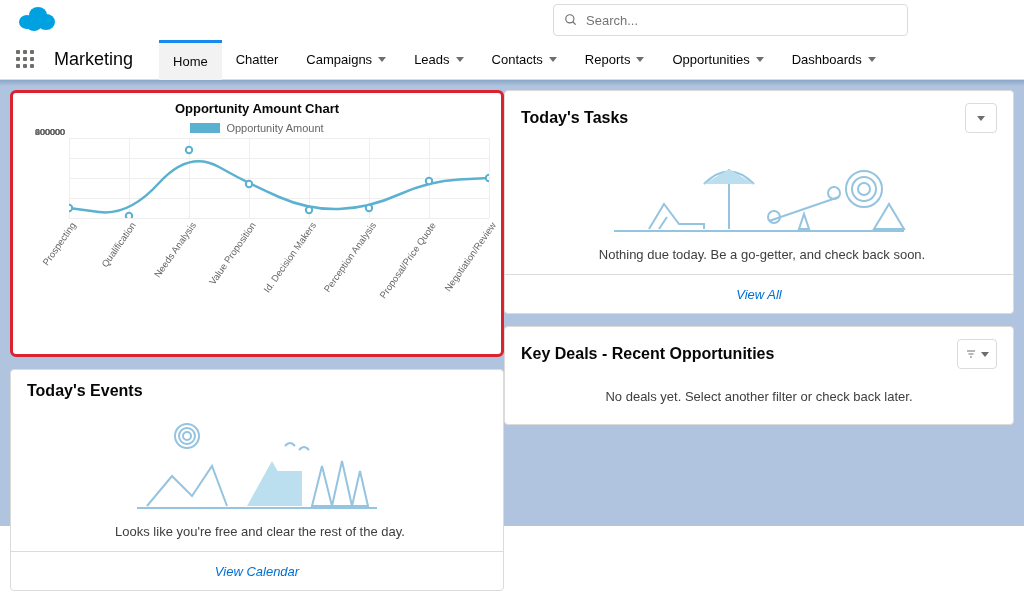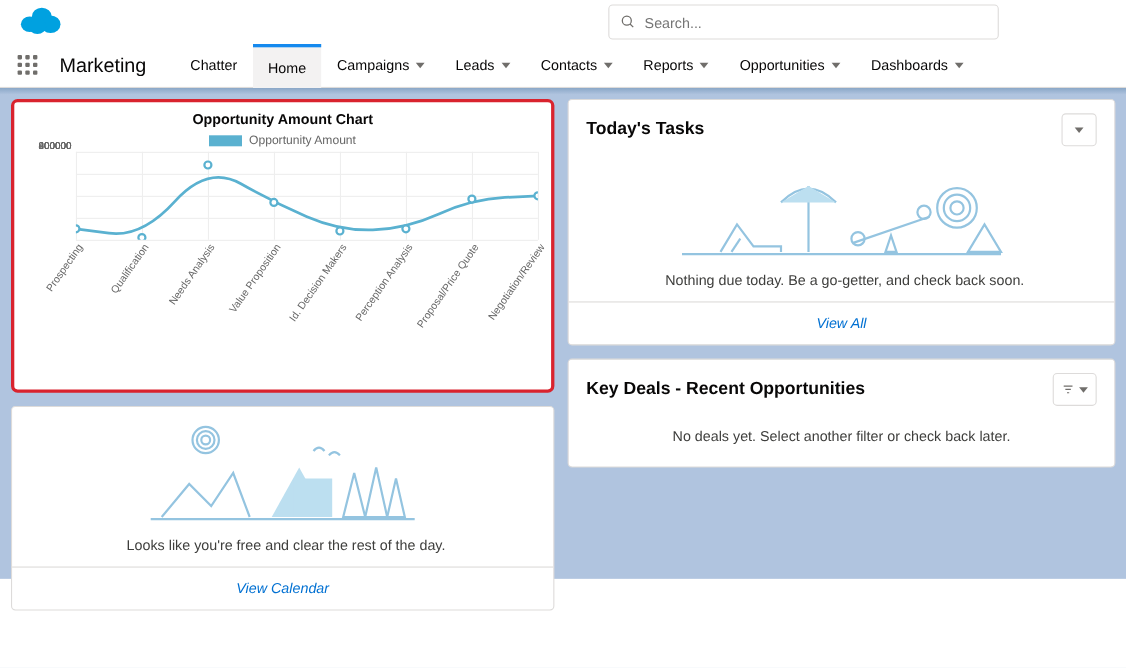--- a/index.html
+++ b/index.html
@@ -14,21 +14,21 @@
   
   .nav-bar { height:40px; display:flex; align-items:center; padding:0 16px; border-bottom:1px solid #dddbda; gap:6px;}
   .app-launcher { width:20px; height:20px; display:grid; grid-template-columns:repeat(3,4px); grid-template-rows:repeat(3,4px); gap:3px; margin-right:12px;}
   .app-launcher span { width:4px; height:4px; background:#706e6b; border-radius:1px;}
   .app-name { font-size:18px; font-weight:400; margin-right:20px; }
   .nav-tabs { display:flex; height:40px; }
   .nav-tab { height:40px; display:flex; align-items:center; padding:0 14px; font-size:13px; color:#080707; text-decoration:none; cursor:pointer; gap:6px;}
   .nav-tab.active { border-top:3px solid #1589ee; background:#f3f2f2; }
   .chev { width:0; height:0; border-left:4px solid transparent; border-right:4px solid transparent; border-top:5px solid #706e6b; }
   
-  .page-body { background:#b0c4df; background-image:linear-gradient(#8aa7c7,#b0c4df 6px); padding:10px; height:446px; display:flex; gap:12px;}
+  .page-body { background:#b0c4df; background-image:linear-gradient(#8aa7c7,#b0c4df 6px); padding:10px; height:446px; display:flex; }
   .col { display:flex; flex-direction:column; gap:12px;}
   .col-left { width:494px;}
   .col-right { flex:1;}
   .card { background:#fff; border:1px solid #dddbda; border-radius:4px; padding:0; }
   .card-header { display:flex; align-items:center; justify-content:space-between; padding:12px 16px 6px 16px;}
   .card-title { font-size:16px; font-weight:700;}
   .card-body { padding:8px 16px 12px 22px; text-align:center; font-size:13px; color:#3e3e3c;}
   .card-footer { border-top:1px solid #dddbda; padding:10px; text-align:center;font-style:italic;}
   .card-footer a { color:#0070d2; font-size:13px; text-decoration:none; cursor:pointer;}
   .icon-btn { width:32px; height:30px; border:1px solid #dddbda; border-radius:4px; background:#fff; display:flex; align-items:center; justify-content:center; cursor:pointer;}
@@ -83,25 +83,25 @@
       <span></span>
       <span></span>
       <span></span>
       <span></span>
       <span></span>
       <span></span>
       <span></span>
   </div>
   <div class="app-name">Marketing</div>
   <div class="nav-tabs" id="nav-tabs">
-      <div class="nav-tab">
-        <span>Chatter</span>
-      </div>
       <div class="nav-tab active">
         <span>Home</span>
+      </div>
+      <div class="nav-tab">
+        <span>Chatter</span>
       </div>
       <div class="nav-tab">
         <span>Campaigns</span>
         <span class="chev"></span>
       </div>
       <div class="nav-tab">
         <span>Leads</span>
         <span class="chev"></span>
       </div>
       <div class="nav-tab">
@@ -173,20 +173,23 @@
           <div class="xlabel" style="left: 28.5714%;">Needs Analysis</div>
           <div class="xlabel" style="left: 42.8571%;">Value Proposition</div>
           <div class="xlabel" style="left: 57.1429%;">Id. Decision Makers</div>
           <div class="xlabel" style="left: 71.4286%;">Perception Analysis</div>
           <div class="xlabel" style="left: 85.7143%;">Proposal/Price Quote</div>
           <div class="xlabel" style="left: 100%;">Negotiation/Review</div>
         </div>
     </div>
 
     <div class="card" style="flex:1;">
+      <div class="card-header">
+        <div class="card-title">Today's Events</div>
+      </div>
       <div class="illus">
         <svg width="260" height="100" viewBox="0 0 260 100">
           <g stroke="#94c4e0" stroke-width="2" fill="none">
             <circle cx="60" cy="20" r="12"></circle>
               <circle cx="60" cy="20" r="8"></circle>
               <circle cx="60" cy="20" r="4"></circle>
             <polyline points="20,90 45,60 65,80 85,50 100,90"></polyline>
           </g>
           <g fill="#bcdff0">
             <polygon points="120,90 145,45 170,90"></polygon>

